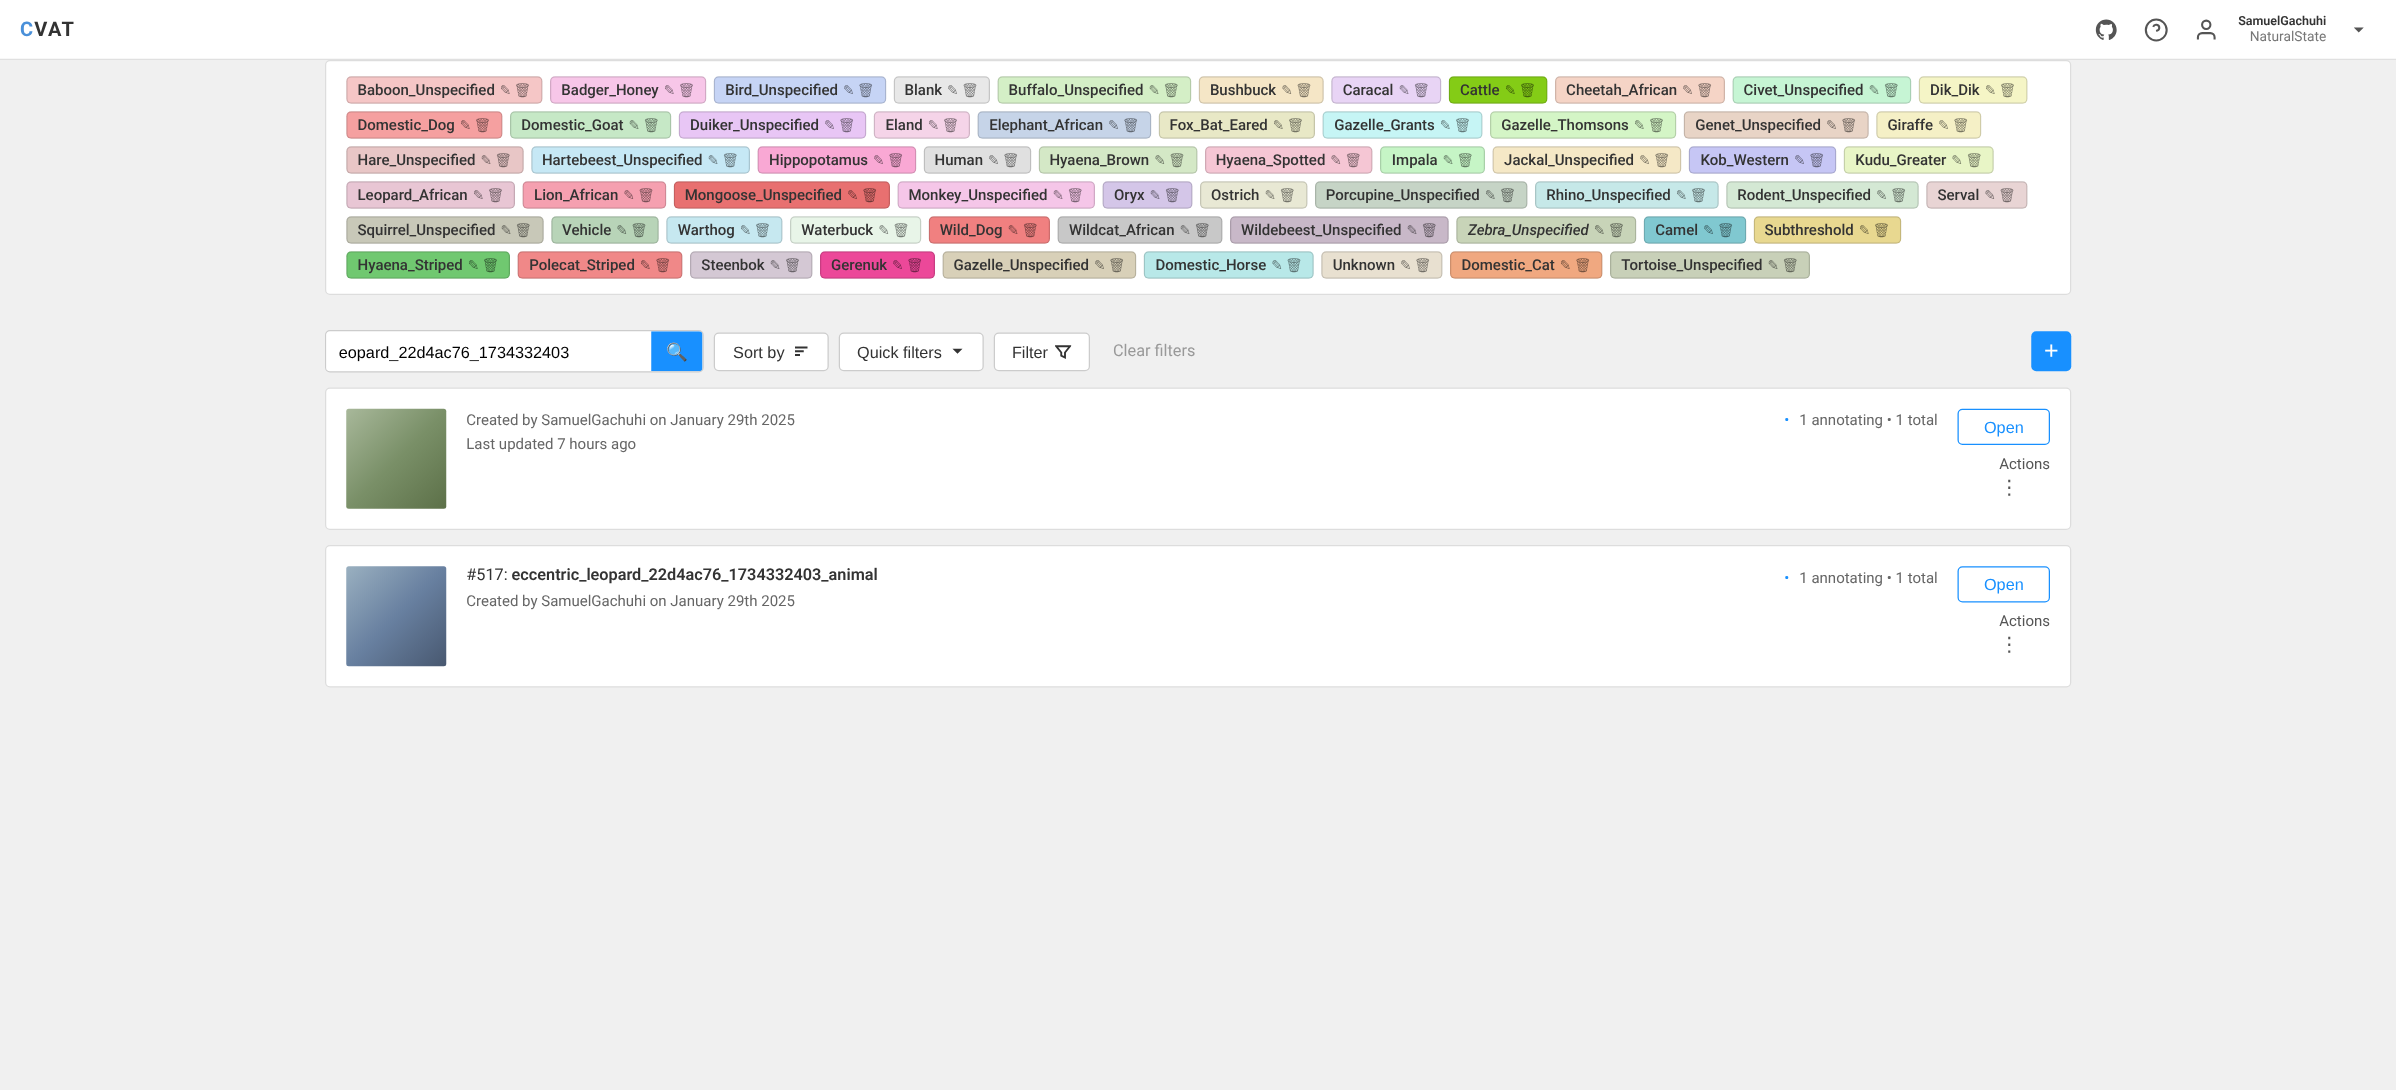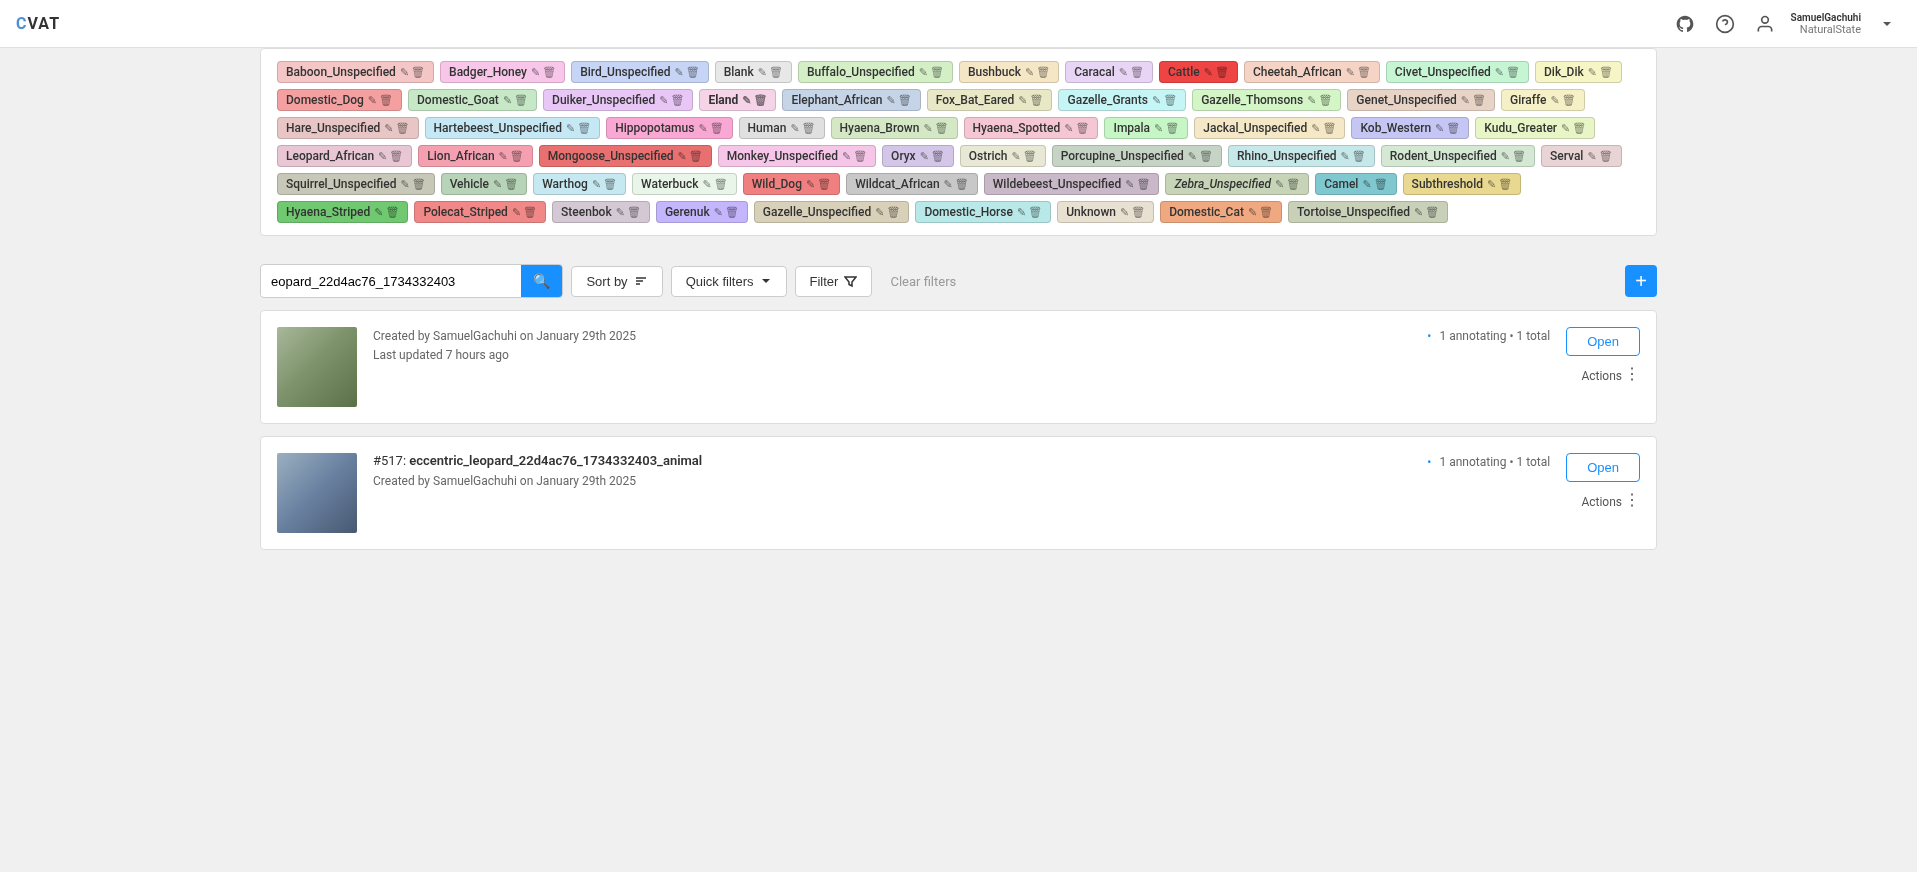--- a/index.html
+++ b/index.html
@@ -59,21 +59,21 @@
       display: flex; align-items: flex-start; gap: 16px;
     }
     .task-thumb-placeholder { width: 80px; height: 80px; background: linear-gradient(135deg, #b8c4b0 0%, #8a9e80 50%, #6b7d60 100%); flex-shrink: 0; border-radius: 2px; }
     .task-info { flex: 1; }
     .task-title { font-size: 13px; margin-bottom: 4px; }
     .task-title strong { font-weight: 600; }
     .task-meta { color: #666; font-size: 12px; line-height: 1.6; }
     .task-stats { color: #666; font-size: 12px; margin-left: auto; display: flex; align-items: flex-start; gap: 8px; padding-top: 2px; }
     .task-actions { display: flex; flex-direction: column; align-items: flex-end; gap: 8px; }
     .open-btn { border: 1px solid #1890ff; color: #1890ff; background: #fff; border-radius: 4px; padding: 6px 20px; cursor: pointer; font-size: 13px; }
-    .actions-link { color: #555; font-size: 12px; cursor: pointer; display: flex; align-items: flex-end; gap: 2px; }
+    .actions-link { color: #555; font-size: 12px; cursor: pointer; display: flex; align-items: flex-start; gap: 2px; flex-direction: column; }
   </style>
 </head>
 <body>
 
 <nav class="navbar">
   <div class="navbar-brand">
     <span class="c">C</span><span>VAT</span>
   </div>
   <div class="navbar-right">
     <div class="nav-icon">
@@ -151,21 +151,21 @@
       <span title="Delete">🗑</span>
     </span>
   </div>
         <div class="label-tag" style="background: rgb(232, 212, 245);">
     <span style="font-size:12px;">Caracal</span>
     <span class="tag-icons">
       <span title="Edit">✎</span>
       <span title="Delete">🗑</span>
     </span>
   </div>
-        <div class="label-tag" style="background: #ef4444;">
+        <div class="label-tag" style="background: #84cc16;">
     <span style="font-size:12px;">Cattle</span>
     <span class="tag-icons">
       <span title="Edit">✎</span>
       <span title="Delete">🗑</span>
     </span>
   </div>
         <div class="label-tag" style="background: rgb(245, 212, 198);">
     <span style="font-size:12px;">Cheetah_African</span>
     <span class="tag-icons">
       <span title="Edit">✎</span>
@@ -200,21 +200,21 @@
       <span title="Delete">🗑</span>
     </span>
   </div>
         <div class="label-tag" style="background: rgb(232, 198, 245);">
     <span style="font-size:12px;">Duiker_Unspecified</span>
     <span class="tag-icons">
       <span title="Edit">✎</span>
       <span title="Delete">🗑</span>
     </span>
   </div>
-        <div class="label-tag" style="background: rgb(245, 212, 232); font-weight: bold;">
+        <div class="label-tag" style="background: rgb(245, 212, 232);">
     <span style="font-size:12px;">Eland</span>
     <span class="tag-icons">
       <span title="Edit">✎</span>
       <span title="Delete">🗑</span>
     </span>
   </div>
         <div class="label-tag" style="background: rgb(198, 212, 232);">
     <span style="font-size:12px;">Elephant_African</span>
     <span class="tag-icons">
       <span title="Edit">✎</span>
@@ -480,21 +480,21 @@
       <span title="Delete">🗑</span>
     </span>
   </div>
         <div class="label-tag" style="background: rgb(212, 200, 212);">
     <span style="font-size:12px;">Steenbok</span>
     <span class="tag-icons">
       <span title="Edit">✎</span>
       <span title="Delete">🗑</span>
     </span>
   </div>
-        <div class="label-tag" style="background: #c4b5fd;">
+        <div class="label-tag" style="background: #ec4899;">
     <span style="font-size:12px;">Gerenuk</span>
     <span class="tag-icons">
       <span title="Edit">✎</span>
       <span title="Delete">🗑</span>
     </span>
   </div>
         <div class="label-tag" style="background: rgb(216, 208, 184);">
     <span style="font-size:12px;">Gazelle_Unspecified</span>
     <span class="tag-icons">
       <span title="Edit">✎</span>

